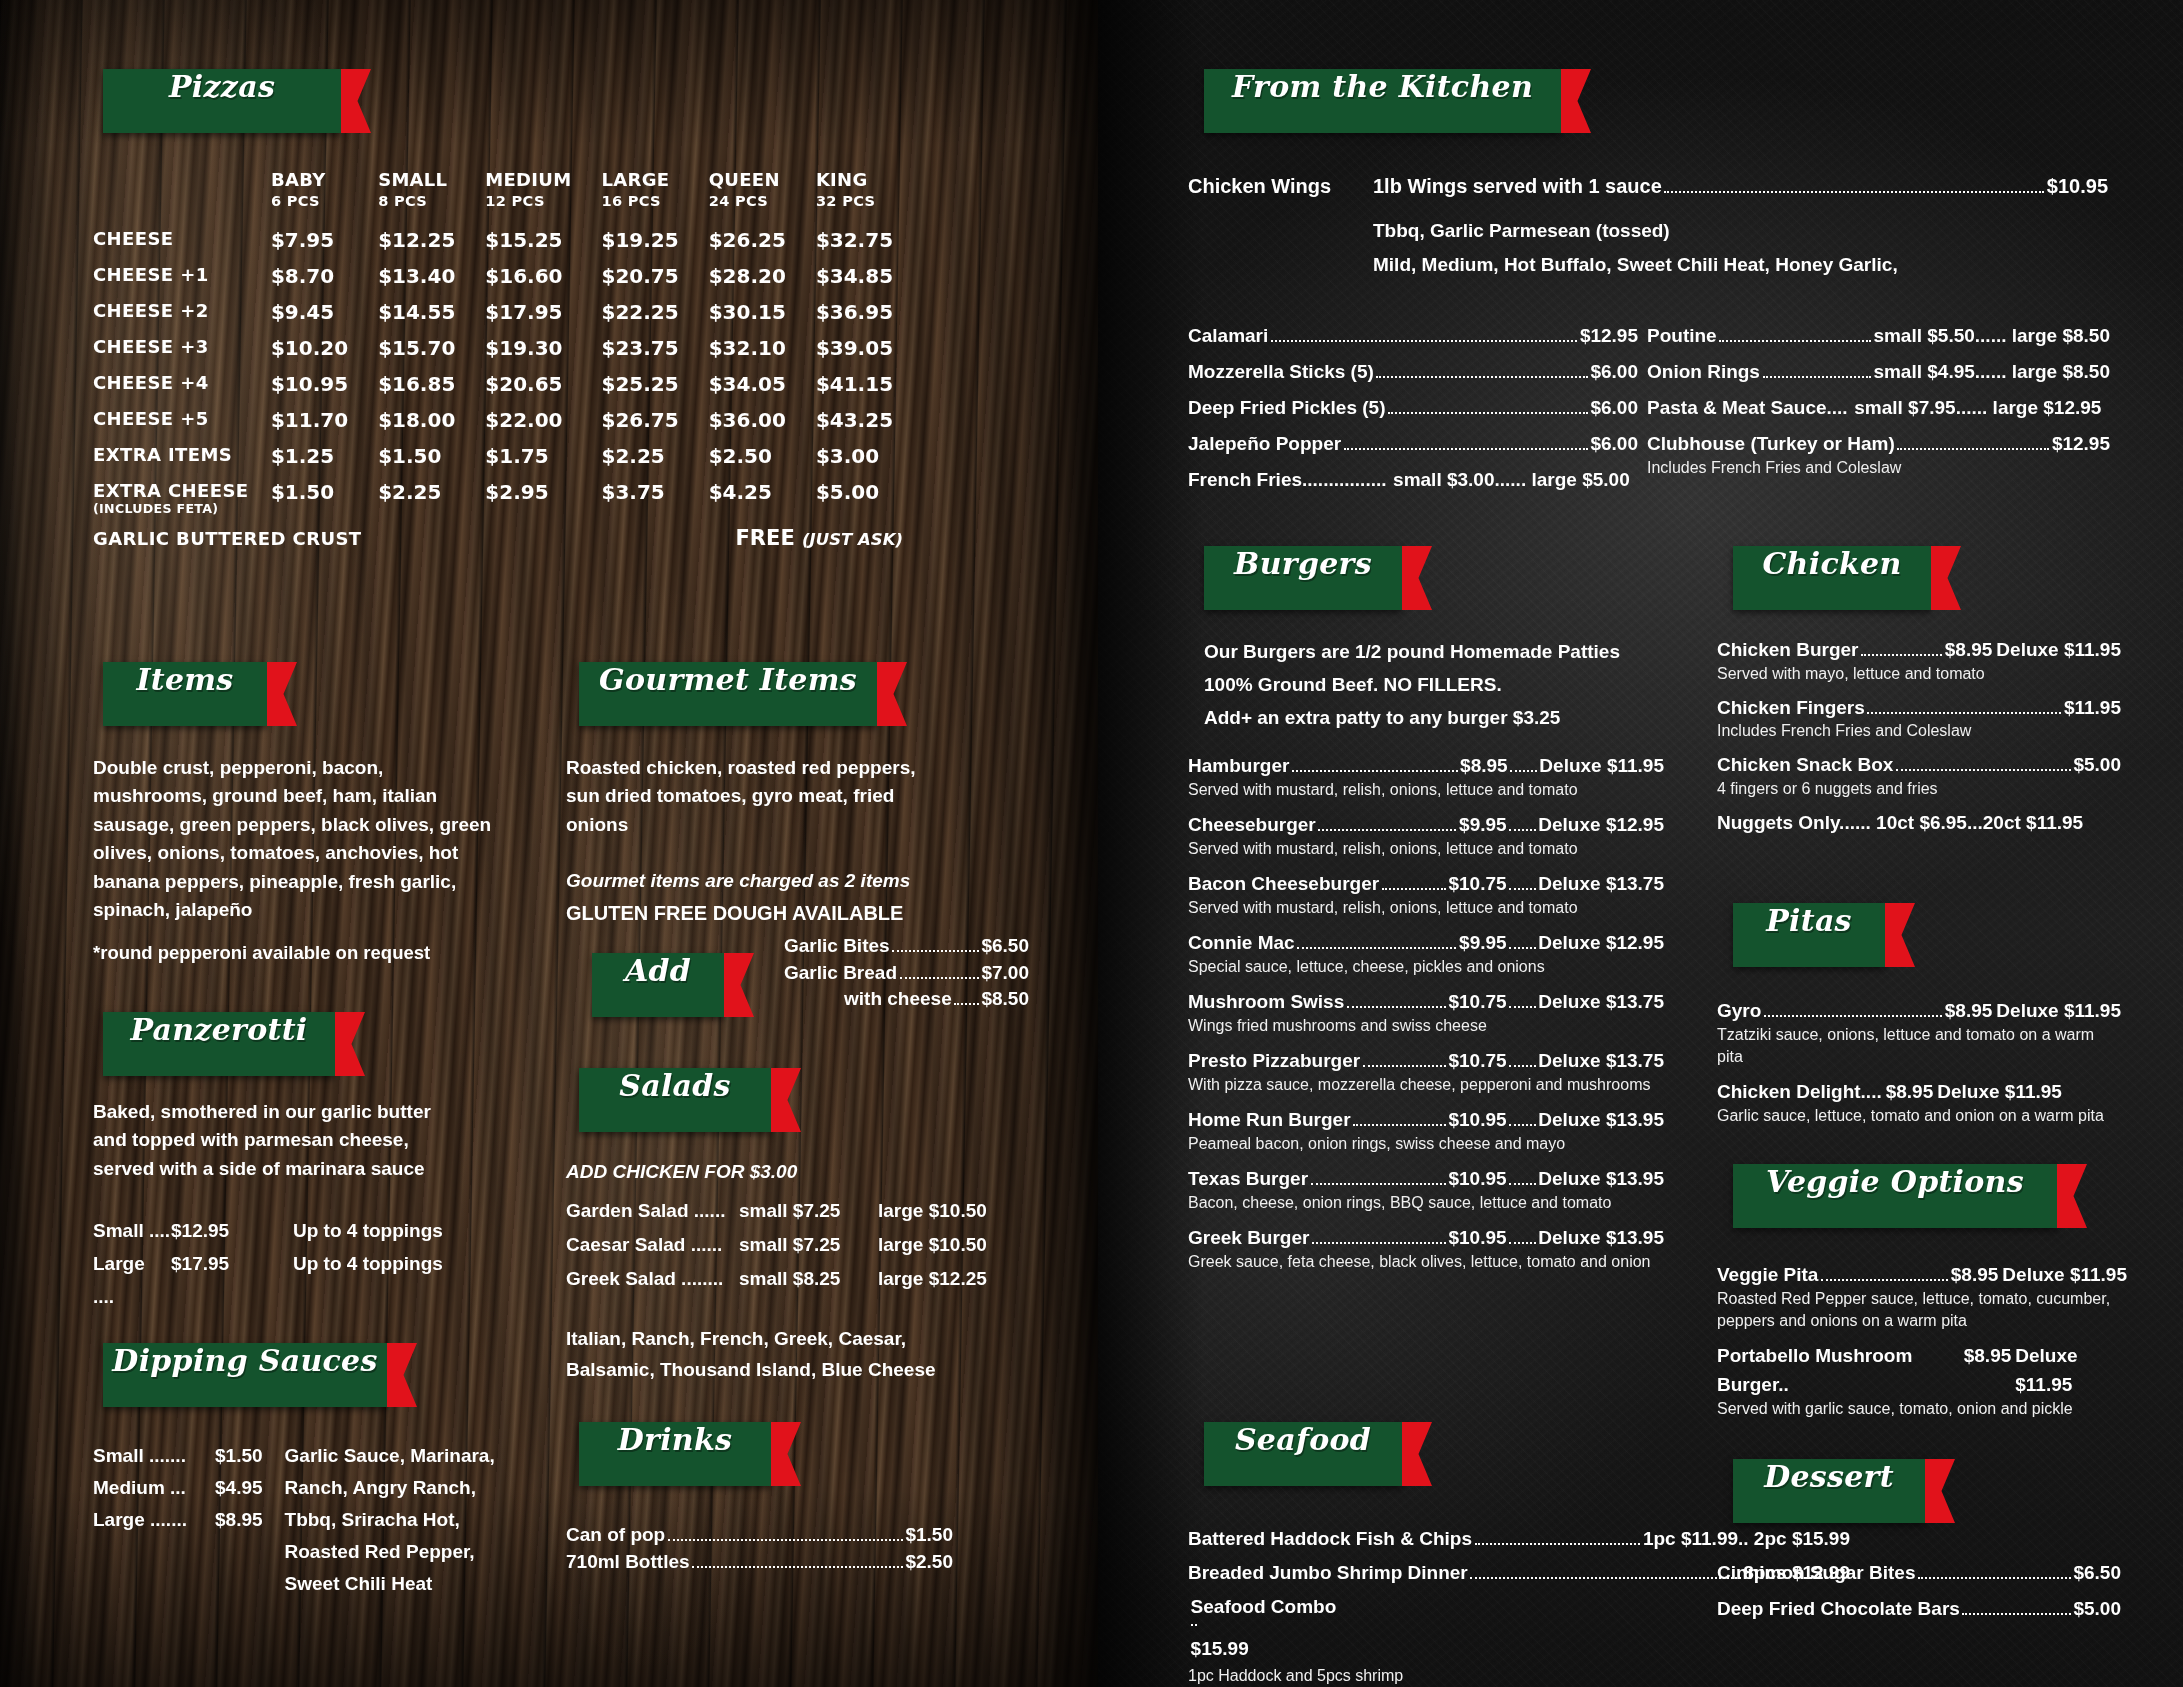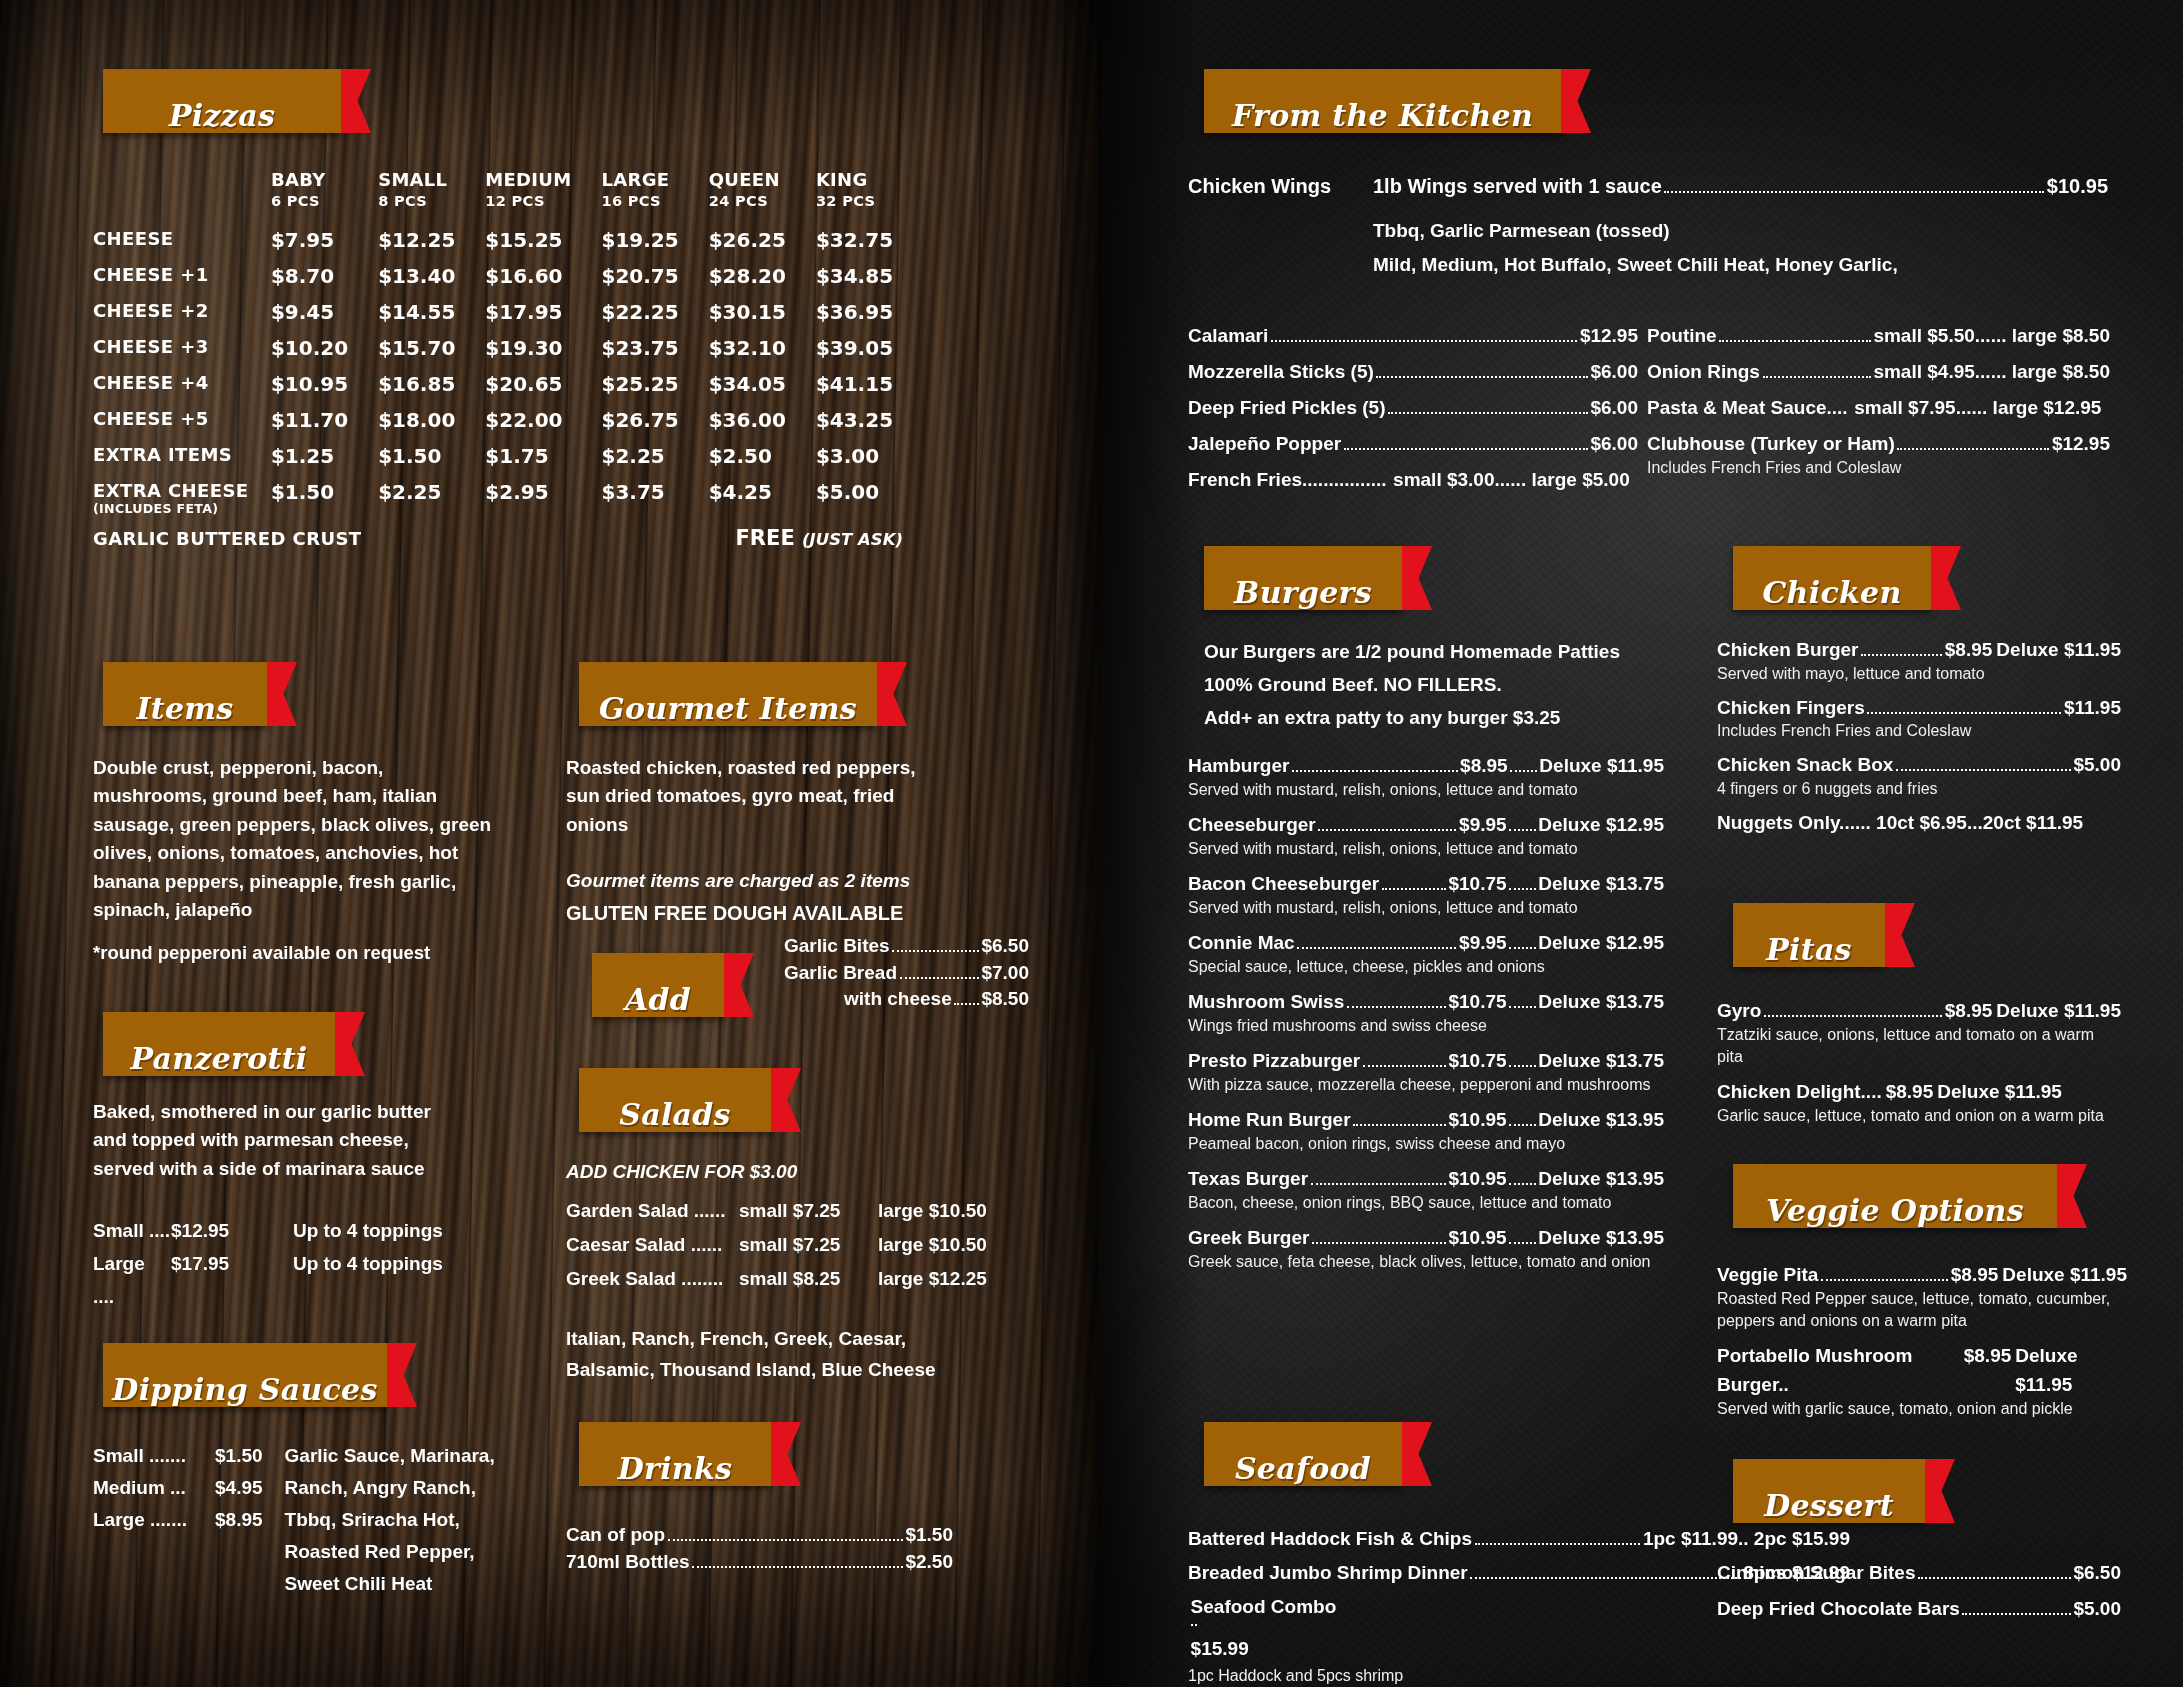--- a/index.html
+++ b/index.html
@@ -54,23 +54,23 @@
   }
   .right-bg:after{
     content:""; position:absolute; inset:0;
     background:linear-gradient(90deg, rgba(0,0,0,.75) 0px, rgba(0,0,0,0) 106px);
   }
   .content { position:relative; width:2183px; height:1687px; }
 
   
   .banner {
     position:absolute;
-    background:#a16207;
+    background:#14532d;
     height:64px;
-    display:flex; align-items:flex-end; justify-content:center;
+    display:flex; align-items:flex-start; justify-content:center;
     box-shadow:0 2.6px 6.6px rgba(0,0,0,.55);
   }
   .banner .txt {
     font-family:"DejaVu Serif", serif;
     font-style:italic;
     font-weight:bold;
     font-size:30px;
     letter-spacing:0.3px;
     color:#fff;
     white-space:nowrap;

